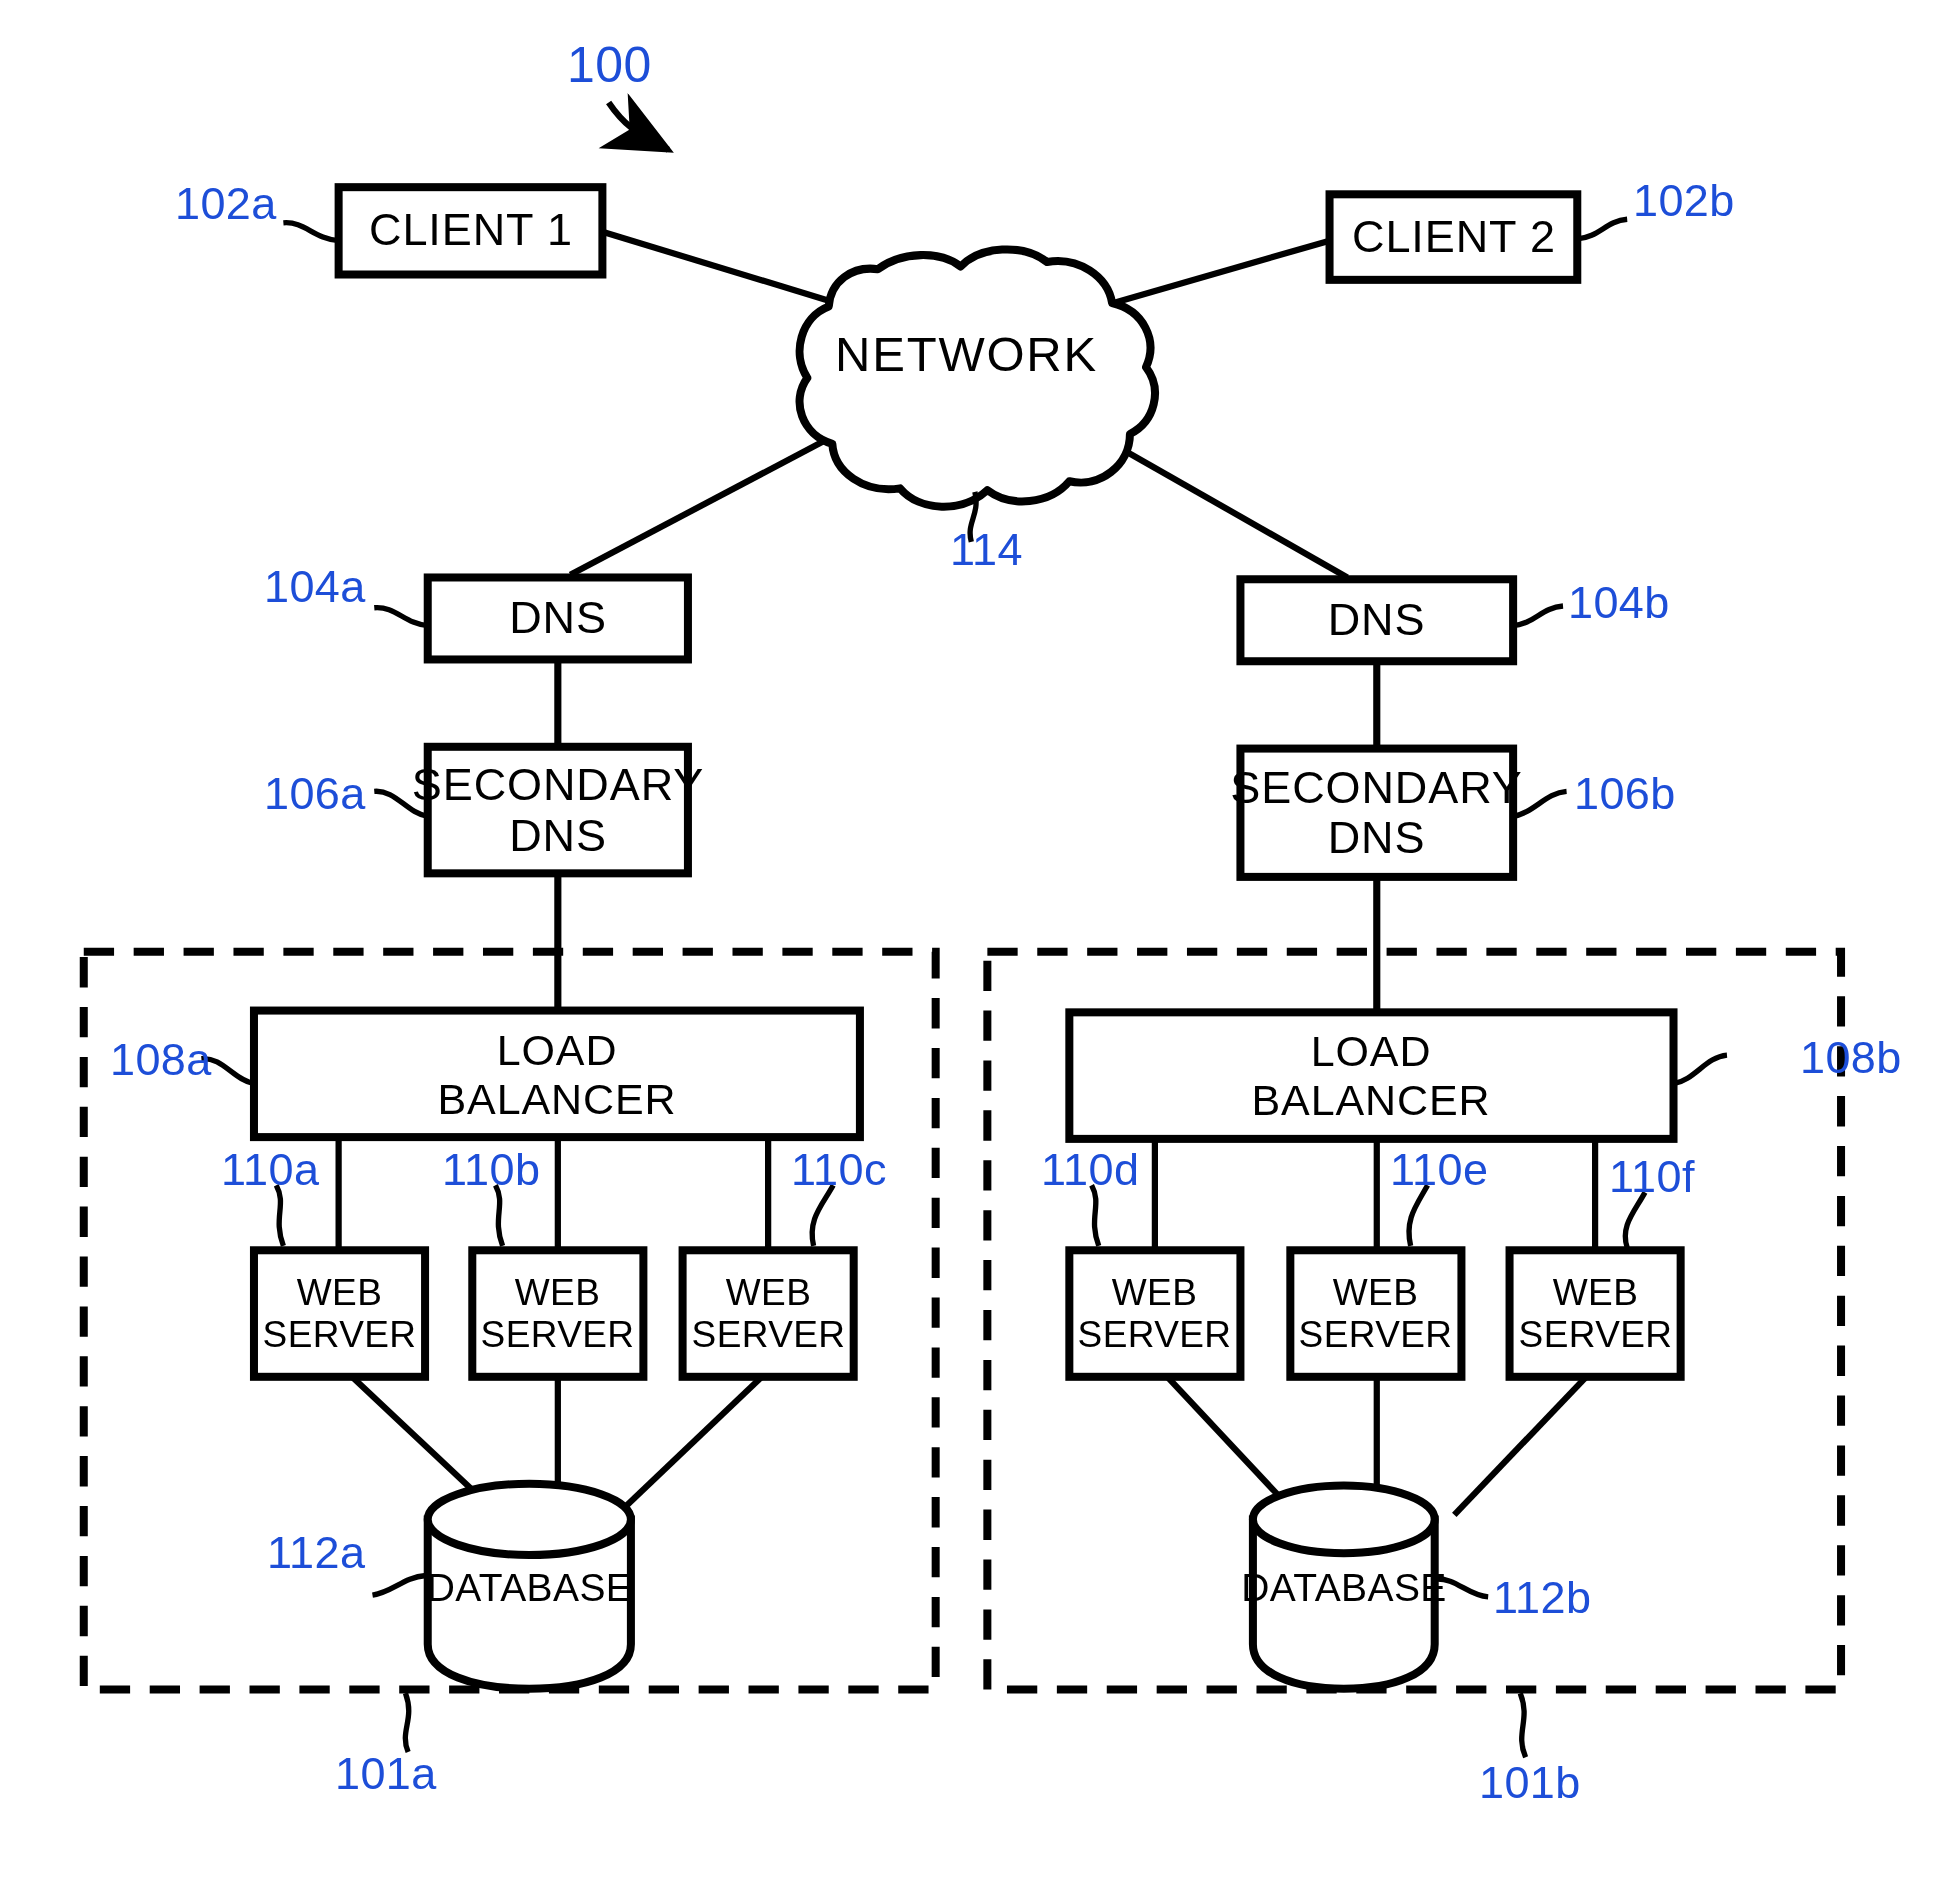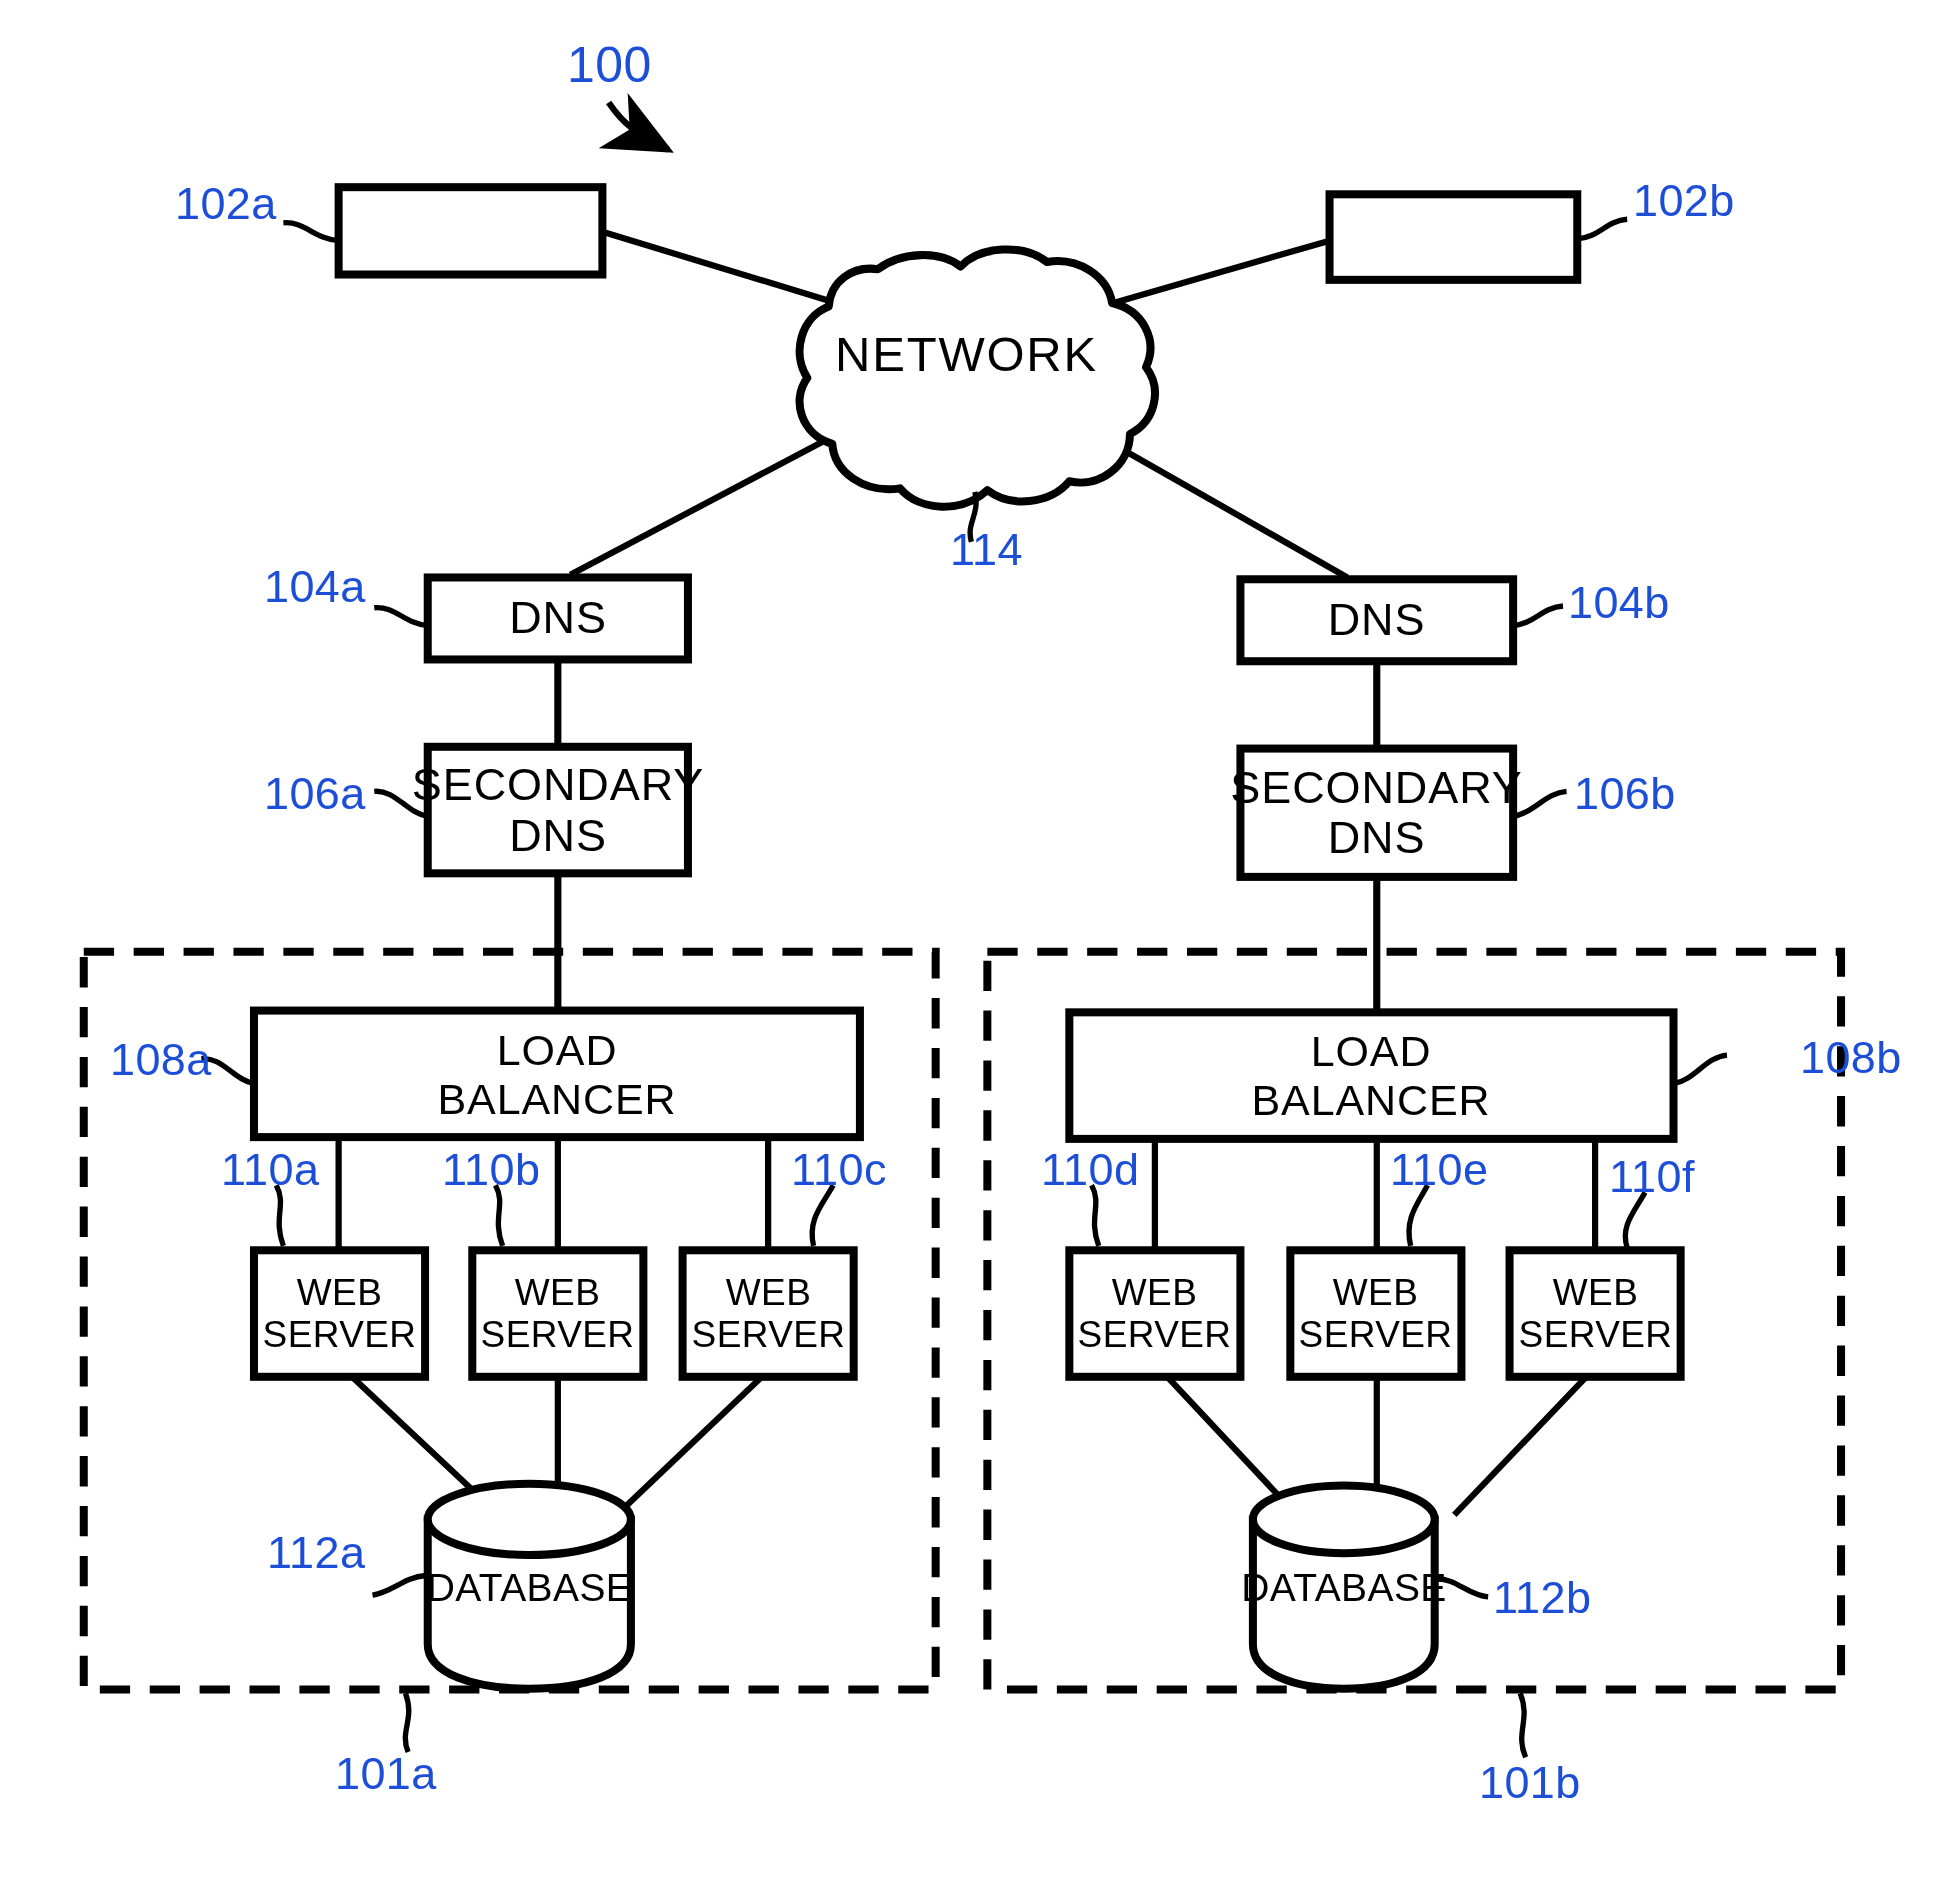--- a/index.html
+++ b/index.html
@@ -167,22 +167,24 @@
     <path d="M418,1790 C442,1786 452,1770 478,1768" stroke="#000" stroke-width="6" fill="none"></path>
 
     <path d="M1406,1705 L1406,1845 C1406,1878 1452,1895 1508,1895
              C1564,1895 1610,1878 1610,1845 L1610,1705 Z" fill="#fff" stroke="#000" stroke-width="9"></path>
     <ellipse cx="1508" cy="1705" rx="102" ry="38" fill="#fff" stroke="#000" stroke-width="9"></ellipse>
     <path d="M1610,1772 C1634,1770 1646,1790 1670,1792" stroke="#000" stroke-width="6" fill="none"></path>
   </svg>
 
   <div class="ref-label" style="left:567px; top:36px; font-size:50px;">100</div>
 
+  <div class="node-label box-text" style="left:339px; top:187px; width:264px; height:87px;">CLIENT 1</div>
   <div class="ref-label" style="left:175px; top:178px;">102a</div>
 
+  <div class="node-label box-text" style="left:1330px; top:194px; width:248px; height:86px;">CLIENT 2</div>
   <div class="ref-label" style="left:1633px; top:175px;">102b</div>
 
   <div class="node-label cloud-text" style="left:855px; top:328px; width:223px; height:53px;">NETWORK</div>
   <div class="ref-label" style="left:950px; top:524px;">114</div>
 
   <div class="node-label box-text" style="left:428px; top:577px; width:260px; height:82px;">DNS</div>
   <div class="ref-label" style="left:264px; top:561px;">104a</div>
 
   <div class="node-label box-text" style="left:1240px; top:579px; width:273px; height:82px;">DNS</div>
   <div class="ref-label" style="left:1568px; top:577px;">104b</div>

